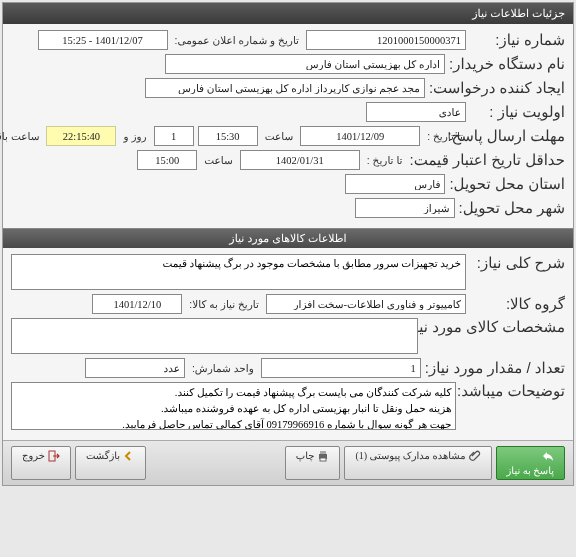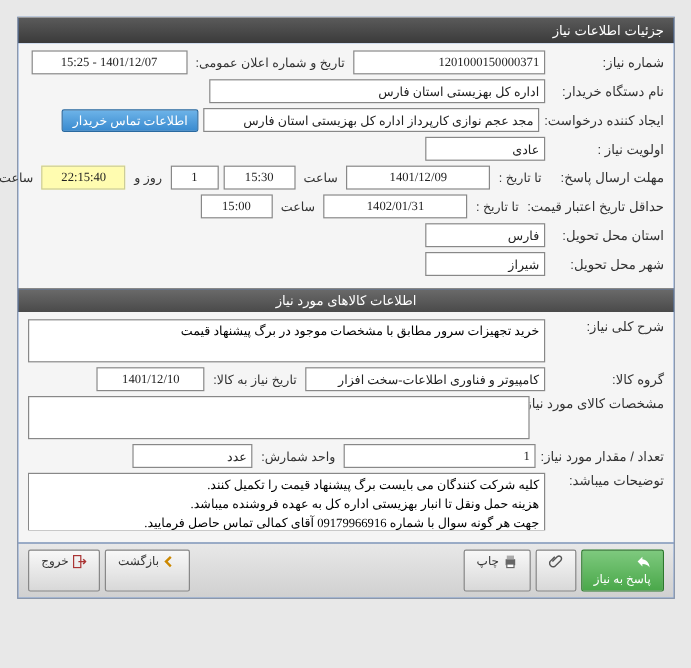--- a/index.html
+++ b/index.html
@@ -6,23 +6,23 @@
 body {
   font-family: Tahoma, Arial, sans-serif;
   font-size: 11px;
   background: #e8e8e8;
   width: 576px;
   height: 557px;
   overflow: hidden;
   direction: rtl;
 }
 .window {
-  background: #3b82f6;
+  background: #eab308;
   border: 1px solid #999;
-  margin: 14px;
+  margin: 2px;
 }
 .titlebar {
   background: linear-gradient(to bottom, #5a5a5a, #3a3a3a);
   color: #fff;
   padding: 4px 8px;
   font-size: 11px;
   text-align: right;
 }
 .section-header {
   background: linear-gradient(to bottom, #6a6a6a, #4a4a4a);
@@ -37,21 +37,21 @@
   background: #f5f5f5;
 }
 .row {
   display: flex;
   align-items: center;
   margin-bottom: 4px;
   gap: 4px;
 }
 .label {
   color: #333;
-  font-size: 11px;
+  font-size: 15px;
   text-align: right;
   white-space: nowrap;
   min-width: 95px;
 }
 .label-inline {
   color: #333;
   font-size: 10.5px;
   white-space: nowrap;
   padding: 0 3px;
 }
@@ -147,21 +147,20 @@
     </div>
 
     <div class="row">
       <span class="label">نام دستگاه خریدار:</span>
       <input class="input input-xwide" readonly="" value="اداره کل بهزیستی استان فارس" style="">
     </div>
 
     <div class="row">
       <span class="label">ایجاد کننده درخواست:</span>
       <input class="input input-xwide" readonly="" value="مجد عجم نوازی کارپرداز اداره کل بهزیستی استان فارس" style="">
-      <button class="btn-link">اطلاعات تماس خریدار</button>
     </div>
 
     <div class="row">
       <span class="label">اولویت نیاز :</span>
       <input class="input input-wide" style="width: 100px;" readonly="" value="عادی">
     </div>
 
     <div class="row">
       <span class="label">مهلت ارسال پاسخ:</span>
       <span class="label-inline" style="min-width:auto">تا تاریخ :</span>
@@ -240,20 +239,21 @@
             </svg>
         </span>
         <span>پاسخ به نیاز</span>
       </button>
       <button class="btn btn-secondary">
         <span class="icon">
           <svg viewBox="0 0 12 12">
               <path d="M3 6l4-4a2 2 0 013 3l-5 5a3 3 0 01-4-4l4-4" fill="none" stroke="#555" stroke-width="1.2"></path>
             </svg>
         </span>
+        <span>مشاهده مدارک پیوستی (1)</span>
       </button>
       <button class="btn btn-secondary">
         <span class="icon">
           <svg viewBox="0 0 12 12">
               <rect x="2" y="4" width="8" height="5" fill="#666"></rect>
               <rect x="3" y="1" width="6" height="3" fill="#aaa"></rect>
               <rect x="3" y="8" width="6" height="3" fill="#fff" stroke="#666"></rect>
             </svg>
         </span>
         <span>چاپ</span>

